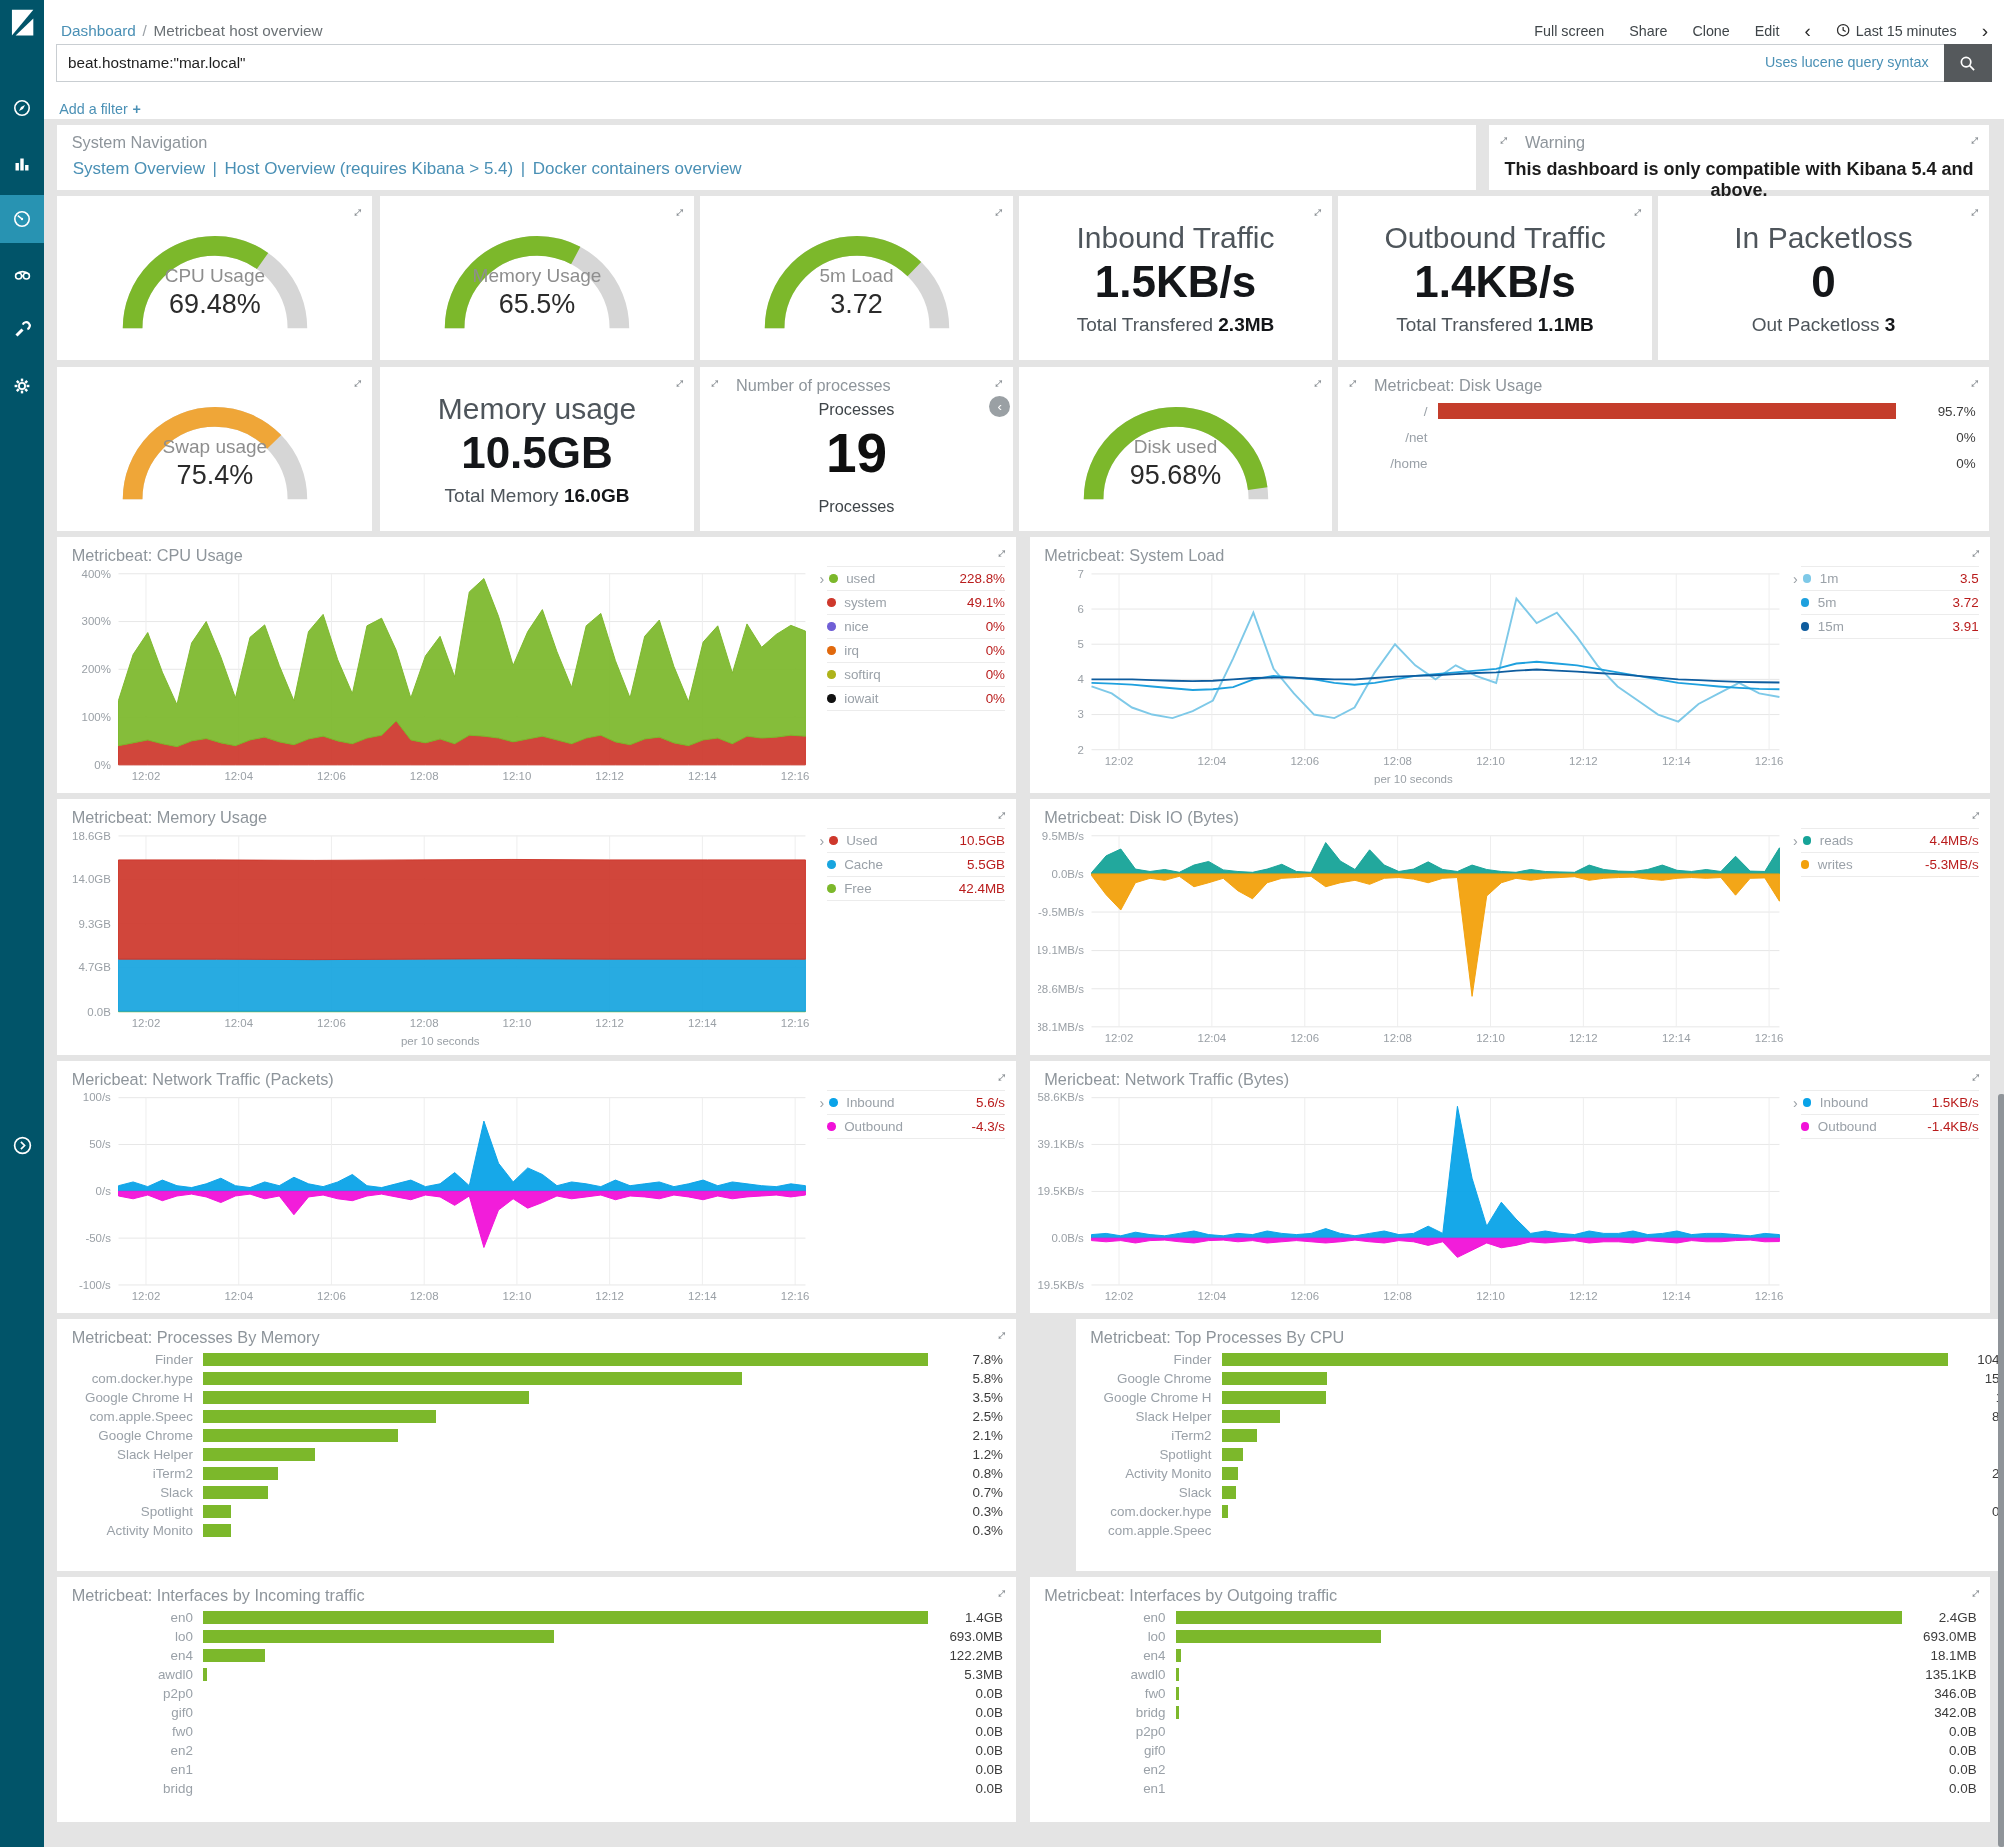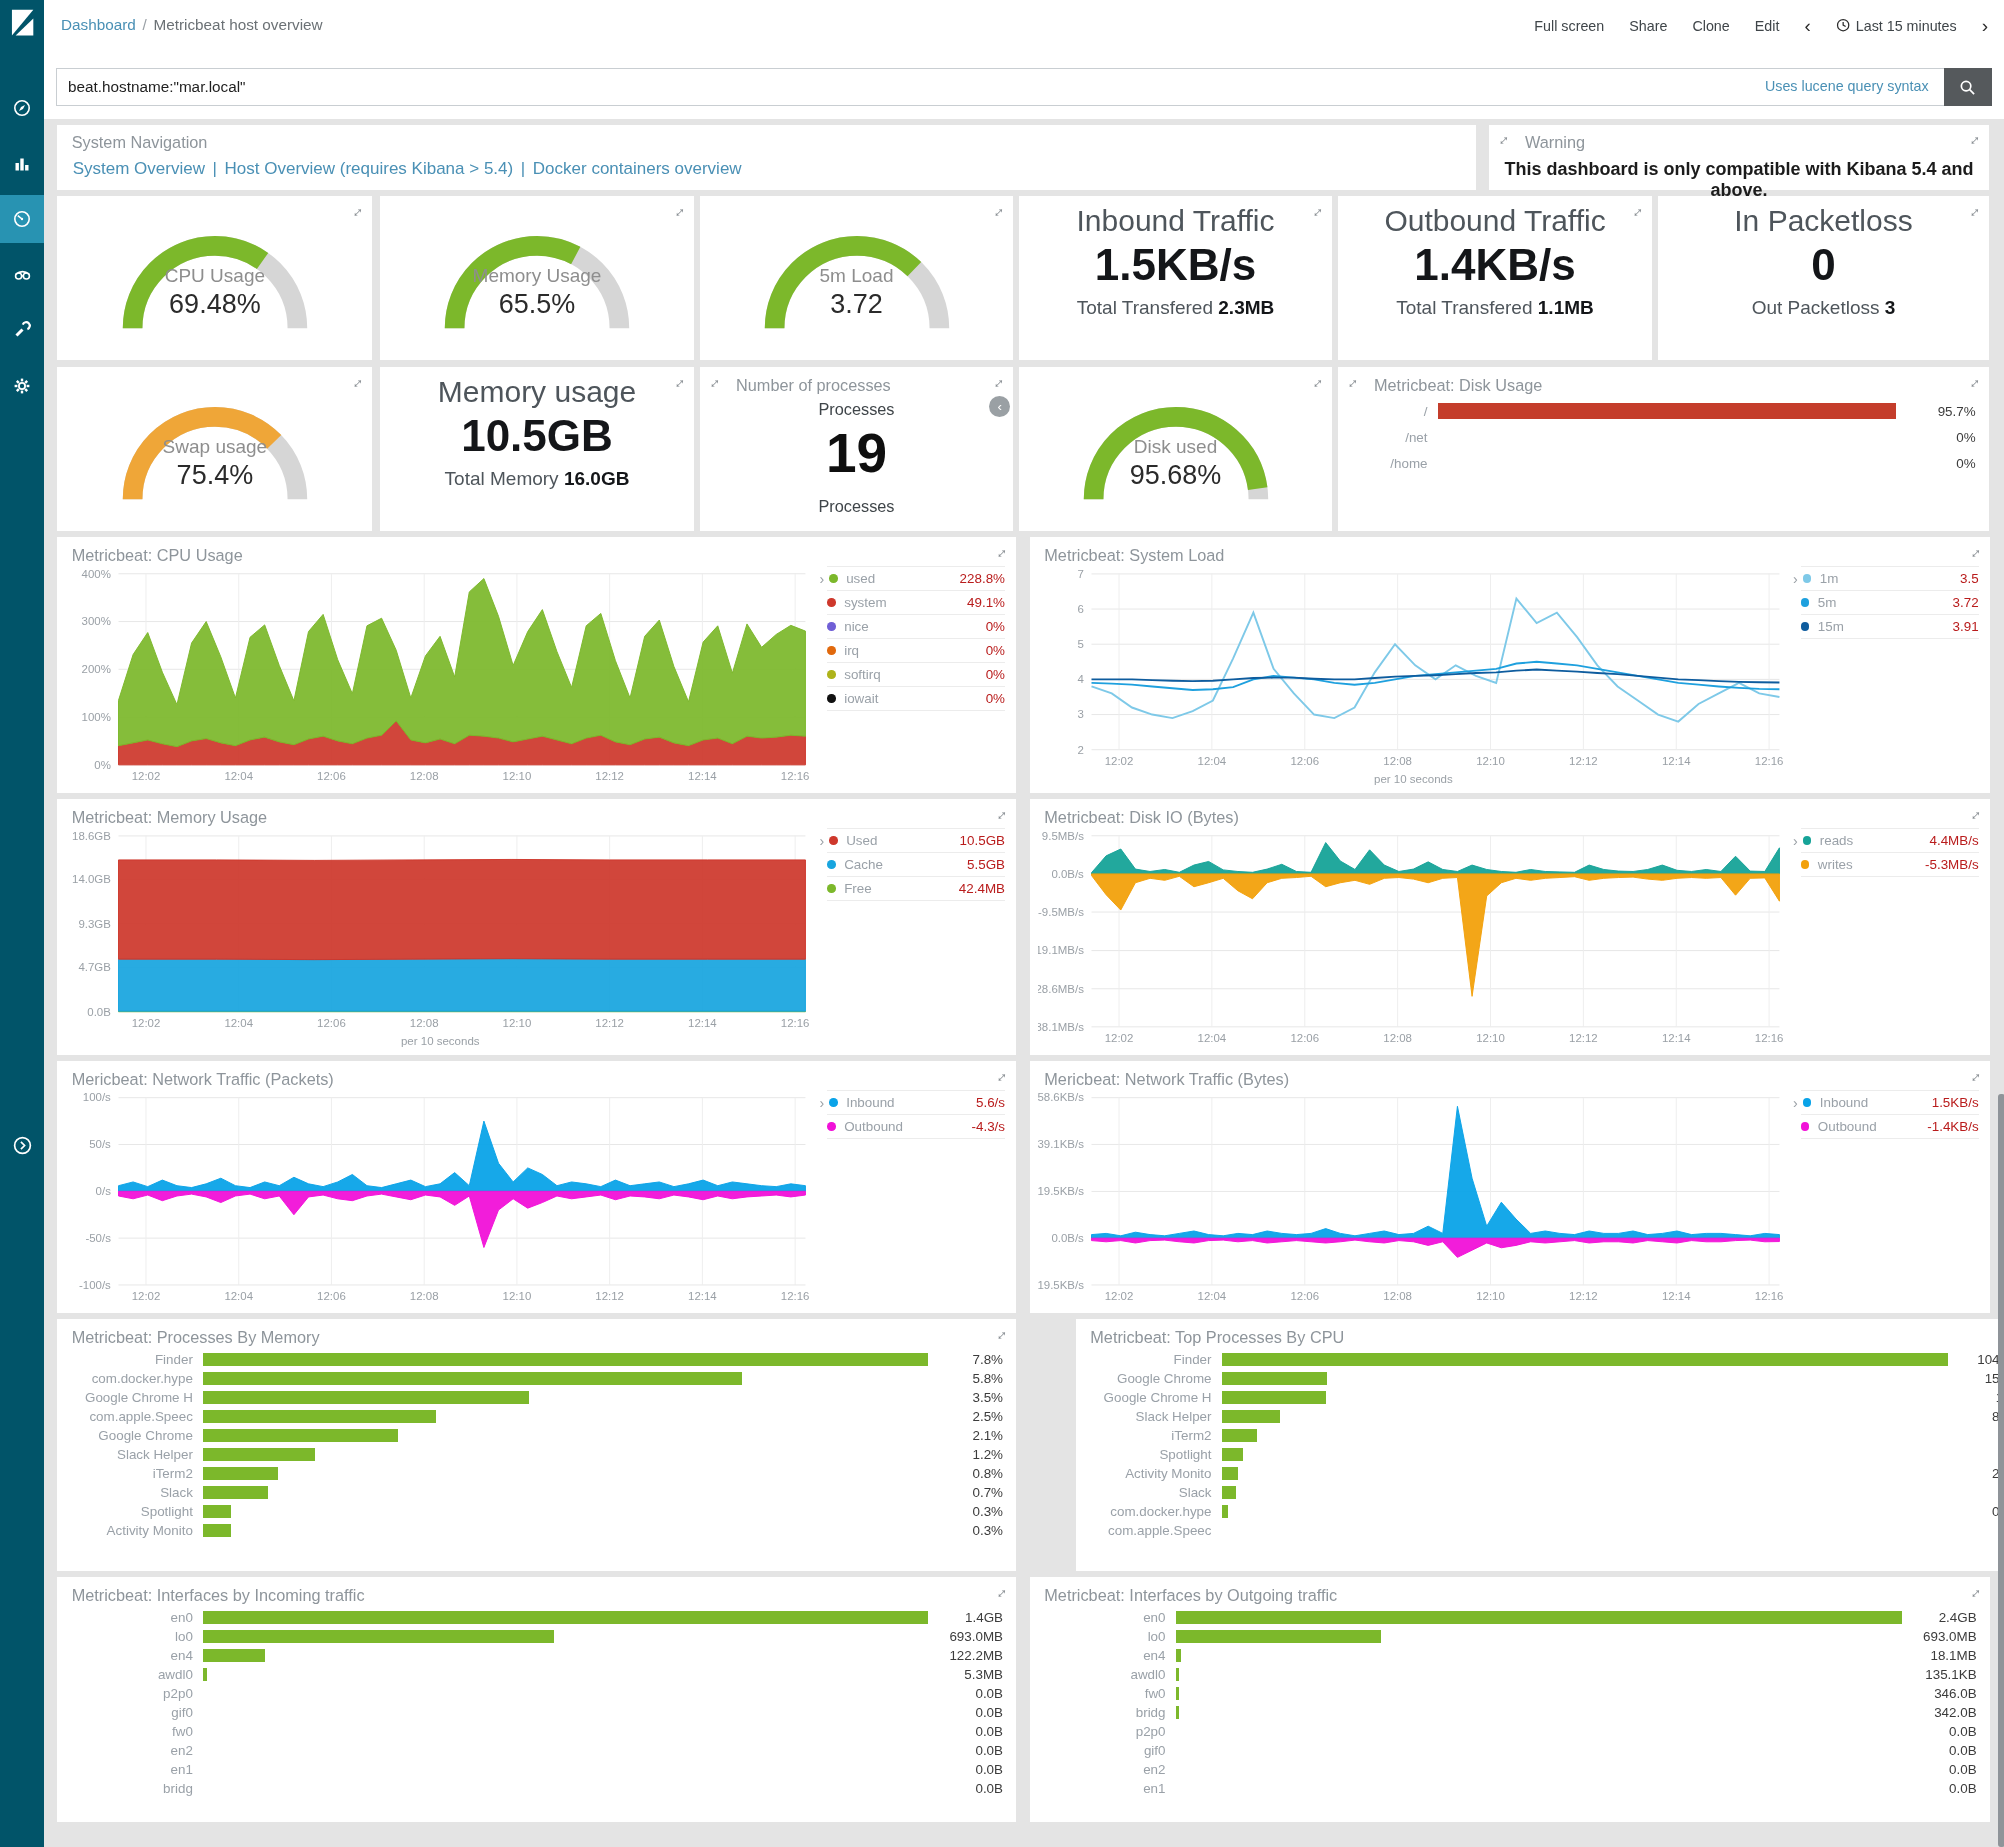--- a/index.html
+++ b/index.html
@@ -7,21 +7,21 @@
        font-family:"Liberation Sans",sans-serif;-webkit-font-smoothing:antialiased;color:#333}
   
   .sidebar{position:absolute;left:0;top:0;width:44px;height:1848px;background:#015469;z-index:5}
   .logo{width:44px;height:44px;display:flex;align-items:center;justify-content:center;cursor:pointer}
   .sideitems{position:absolute;top:84px;left:0;width:44px}
   .sideitem{width:44px;height:48px;display:flex;align-items:center;justify-content:center;cursor:pointer;margin-bottom:7.6px}
   .sideitem.sel{background:#2893b2}
   .collapse{position:absolute;top:1126px;left:0;width:44px;height:38px;display:flex;align-items:center;justify-content:center;cursor:pointer}
   
   .main{position:absolute;left:44px;top:0;width:1961px}
-  .topbar{height:36px;background:#fff;display:flex;align-items:flex-start;padding:16px 17px;font-size:15.3px}
+  .topbar{height:36px;background:#fff;display:flex;align-items:flex-end;padding:4px 17px;font-size:15.3px}
   .crumb-link{color:#4a90b5;cursor:pointer}
   .crumb-sep{color:#9aa0a6;margin:0 6.7px}
   .crumb-cur{color:#6b7175}
   .topactions{margin-left:auto;display:flex;align-items:center;gap:25px;font-size:14.3px;color:#3f4549}
   .topactions .act{cursor:pointer}
   .tchev{font-size:19px;color:#2c2c2c;cursor:pointer;line-height:1}
   .timepick{display:flex;align-items:center;gap:5.7px;cursor:pointer}
   .querybar{background:#fff;padding:0 13.4px 9.6px 11.5px}
   .qwrap{position:relative;display:flex}
   .qinput{flex:1;height:36px;border:1px solid #c9ced2;border-right:none;padding:0 191px 0 11.5px;
@@ -44,21 +44,21 @@
   .navlinks a{color:#4a90b5;text-decoration:none;cursor:pointer}
   .navsep{margin:0 7.6px}
   .warnmsg{position:absolute;top:34px;left:0;right:0;text-align:center;font-weight:700;font-size:18px;color:#1c1c1c}
   
   .gbox{position:absolute;left:50%;top:25px;transform:translateX(-50%);width:206px;height:120px}
   .gbox svg{position:absolute;left:0;top:0}
   .gtext{position:absolute;left:0;right:0;top:44px;text-align:center}
   .glabel{font-size:19px;color:#8e8e8e}
   .gvalue{font-size:27px;color:#2b2b2b;margin-top:1.9px}
   
-  .mbody{position:absolute;left:0;right:0;top:0;bottom:0;display:flex;flex-direction:column;align-items:center;padding-top:8px}
+  .mbody{position:absolute;left:0;right:0;top:0;bottom:0;display:flex;flex-direction:column;align-items:center;padding-top:25px}
   .mtitle{font-size:30px;color:#4e555b}
   .mvalue{font-size:44px;font-weight:700;color:#141619;margin-top:1.9px}
   .msub{font-size:19px;color:#4e555b;margin-top:7.6px}
   .msub b{color:#141619}
   
   .pc-top{position:absolute;top:32.5px;left:0;right:0;text-align:center;font-size:16.3px;color:#3f4549}
   .pc-big{position:absolute;top:54px;left:0;right:0;text-align:center;font-size:55px;font-weight:700;color:#0f0f0f}
   .pc-bot{position:absolute;bottom:15.3px;left:0;right:0;text-align:center;font-size:16.3px;color:#3f4549}
   .spy{position:absolute;top:29px;right:2.9px;width:21px;height:21px;border-radius:50%;background:#9aa0a4;color:#fff;
        font-size:13.4px;display:flex;align-items:center;justify-content:center;cursor:pointer;line-height:1}

